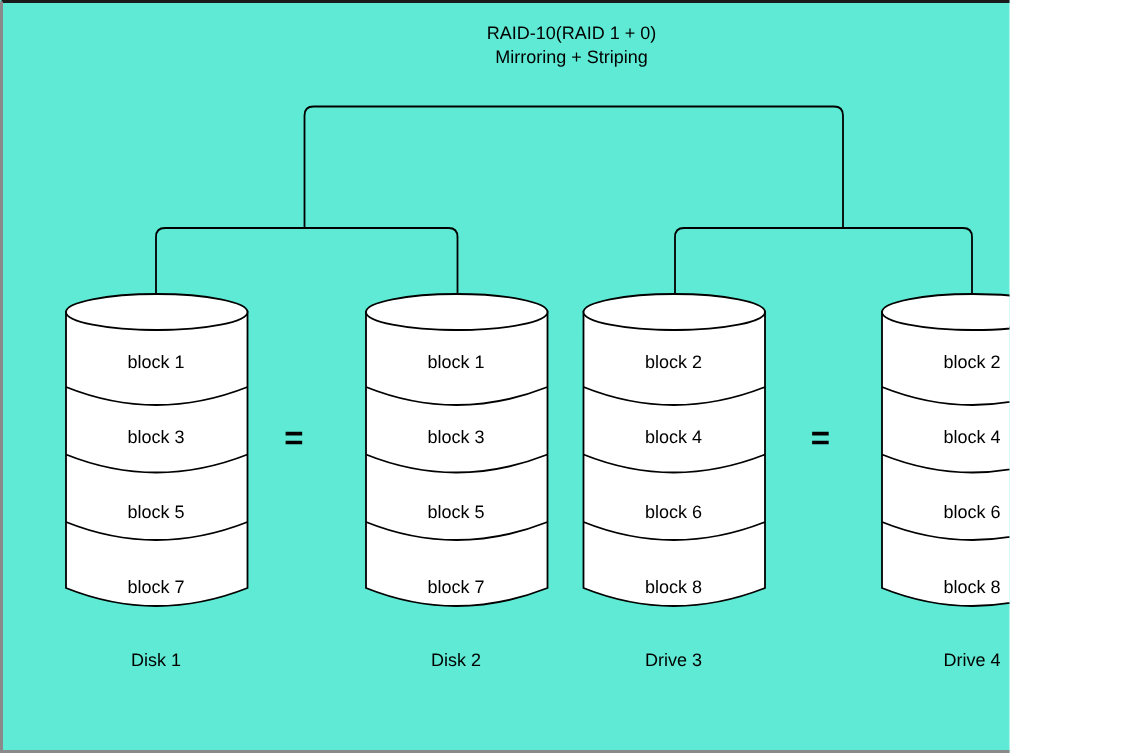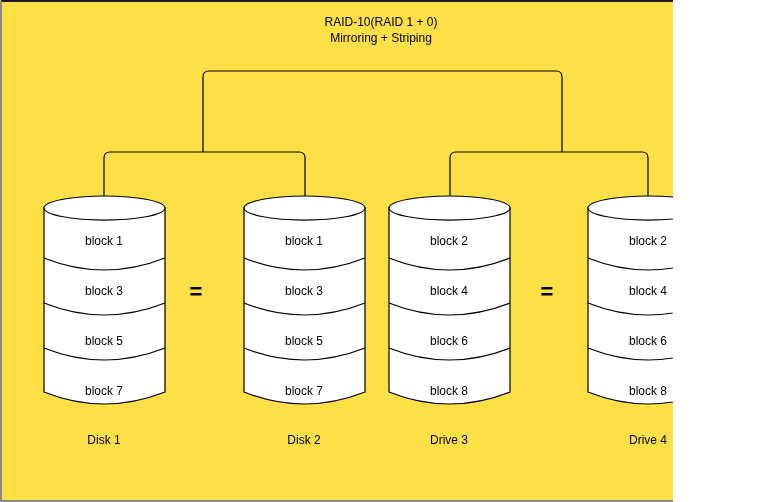--- a/index.html
+++ b/index.html
@@ -8,21 +8,21 @@
     padding: 0;
     background: #ffffff;
   }
   body {
     font-family: "Liberation Sans", sans-serif;
   }
   #canvas {
     position: relative;
     width: 673px;
     height: 502px;
-    background: #fde047;
+    background: #5eead4;
     box-sizing: border-box;
     overflow: hidden;
     text-decoration: underline;
   }
   #diagram-svg {
     position: absolute;
     left: 0;
     top: 0;
     width: 763px;
     height: 502px;

